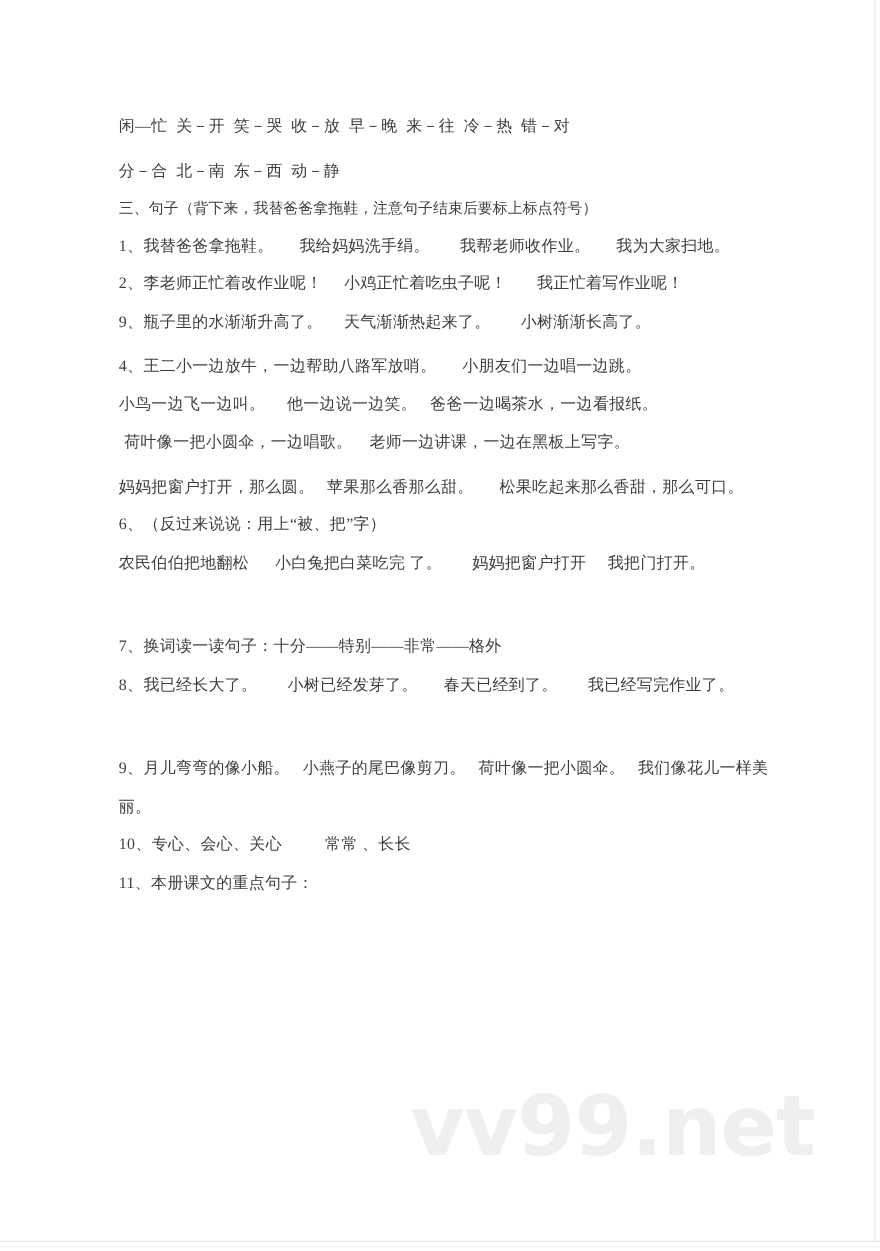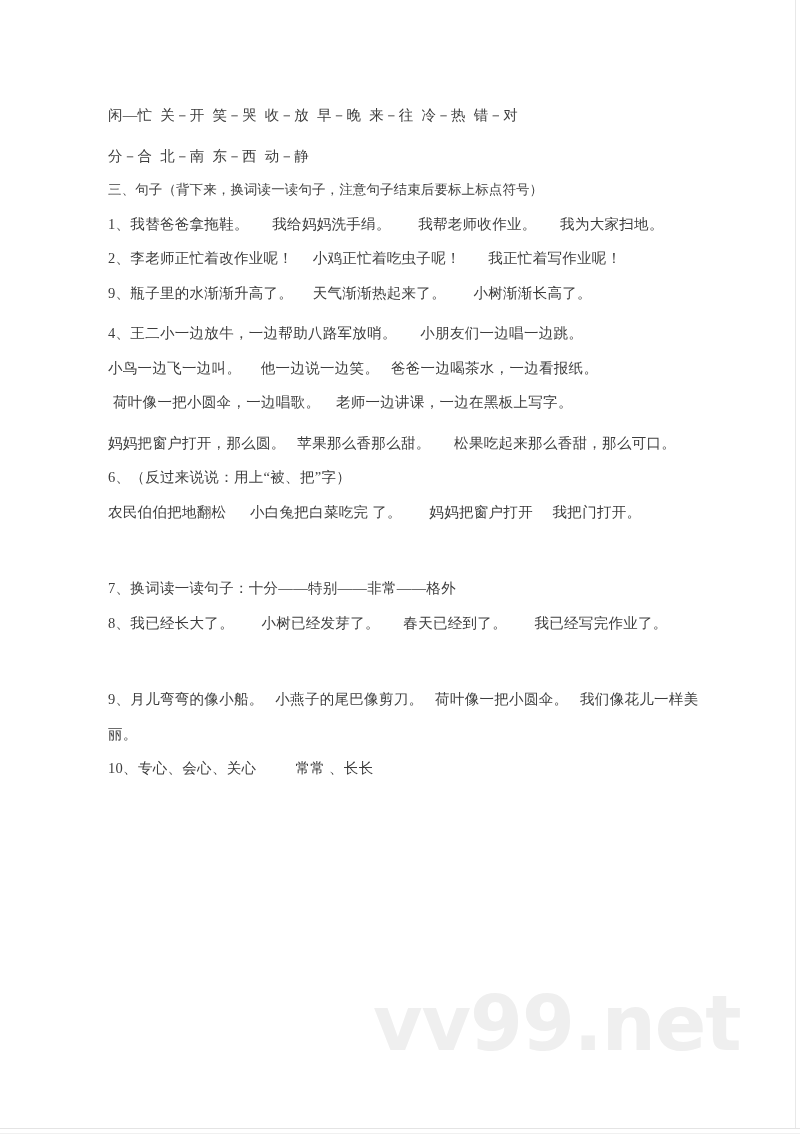--- a/index.html
+++ b/index.html
@@ -91,21 +91,21 @@
   <div class="page-border-right"></div>
   <div class="page-border-bottom"></div>
   <div class="page-border-bottom2"></div>
 
   <div class="content">
 
     <p class="line gap-lg">闲—忙  关－开  笑－哭  收－放  早－晚  来－往  冷－热  错－对</p>
 
     <p class="line gap-md">分－合  北－南  东－西  动－静</p>
 
-    <p class="line heading gap-md">三、句子（背下来，换词读一读句子，注意句子结束后要标上标点符号）</p>
+    <p class="line heading gap-md">三、句子（背下来，我替爸爸拿拖鞋，注意句子结束后要标上标点符号）</p>
 
     <p class="line gap-md">1、我替爸爸拿拖鞋。      我给妈妈洗手绢。       我帮老师收作业。      我为大家扫地。</p>
 
     <p class="line gap-md">2、李老师正忙着改作业呢！     小鸡正忙着吃虫子呢！       我正忙着写作业呢！</p>
 
     <p class="line gap-lg">9、瓶子里的水渐渐升高了。     天气渐渐热起来了。       小树渐渐长高了。</p>
 
     <p class="line gap-md">4、王二小一边放牛，一边帮助八路军放哨。      小朋友们一边唱一边跳。</p>
 
     <p class="line gap-md">小鸟一边飞一边叫。     他一边说一边笑。   爸爸一边喝茶水，一边看报纸。</p>
@@ -123,18 +123,19 @@
 
 
     <p class="line gap-xxl">8、我已经长大了。       小树已经发芽了。      春天已经到了。       我已经写完作业了。</p>
 
     <p class="line gap-md">9、月儿弯弯的像小船。   小燕子的尾巴像剪刀。   荷叶像一把小圆伞。   我们像花儿一样美</p>
 
     <p class="line gap-md">丽。</p>
 
     <p class="line gap-md">10、专心、会心、关心          常常 、长长</p>
 
+    <p class="line gap-md">11、本册课文的重点句子：</p>
 
   </div>
 
   <div class="watermark">vv99.net</div>
 
 </div>
 
 </body></html>

